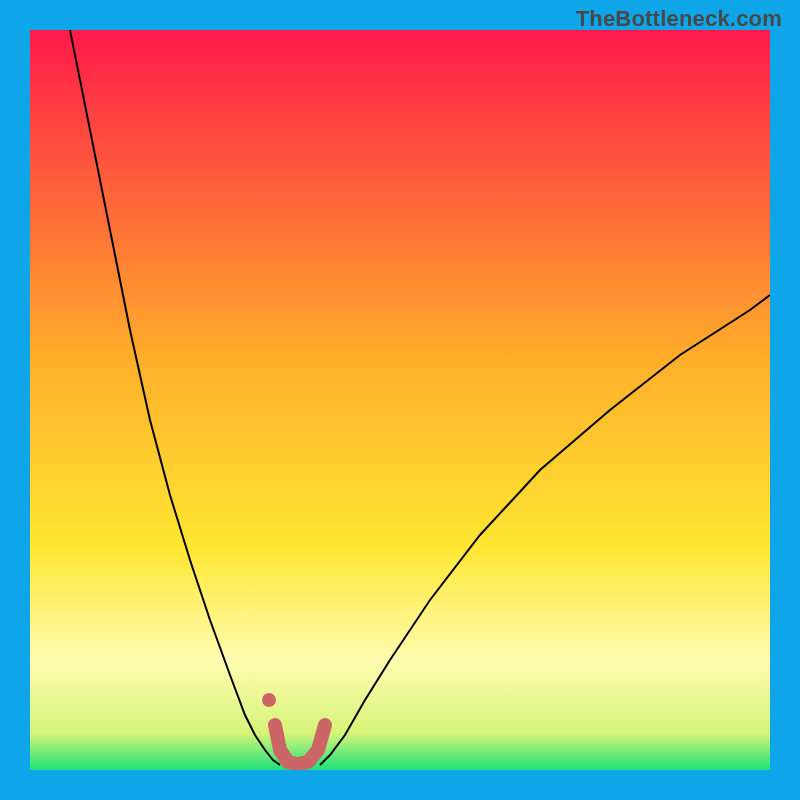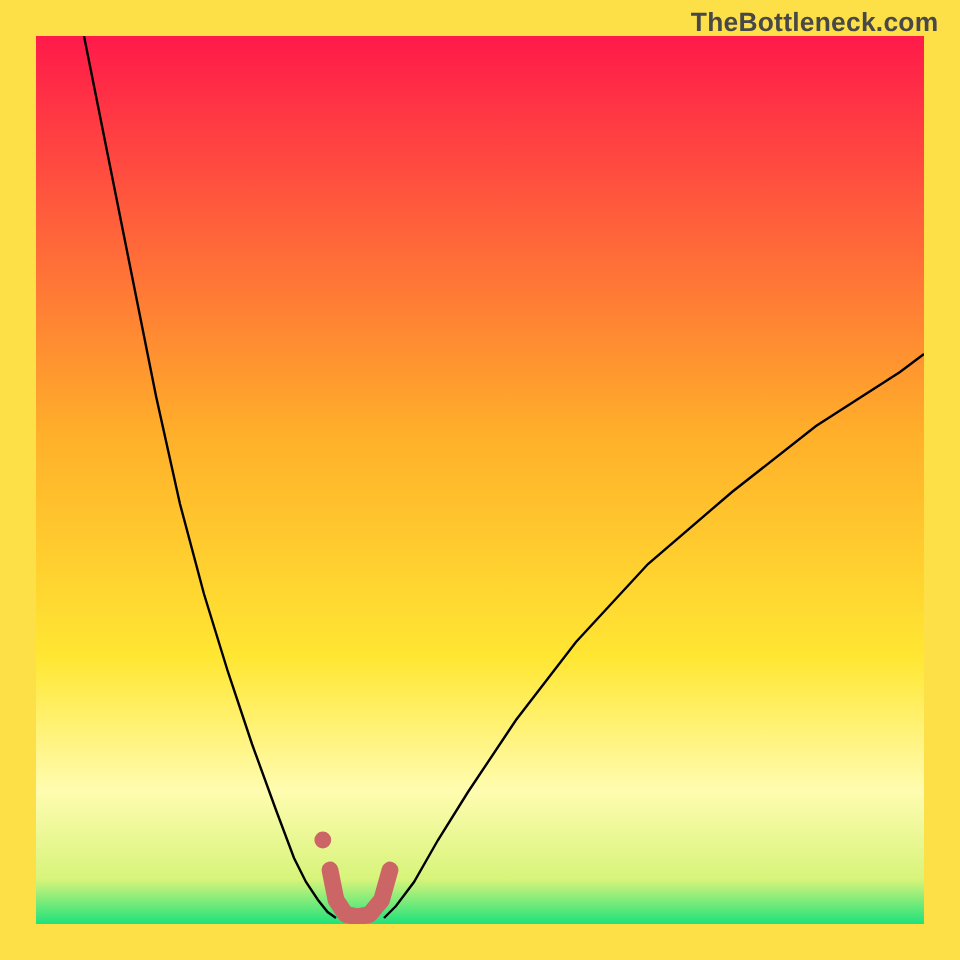--- a/index.html
+++ b/index.html
@@ -8,21 +8,21 @@
     width: 800px;
     height: 800px;
     background: #000;
     font-family: Arial, Helvetica, sans-serif;
     overflow: hidden;
   }
   .frame {
     position: relative;
     width: 800px;
     height: 800px;
-    background: #fde047;
+    background: #0ea5e9;
   }
   .watermark {
     position: absolute;
     top: 6px;
     right: 18px;
     color: #484848;
     font-size: 22px;
     font-weight: 600;
     letter-spacing: 0.2px;
     z-index: 20;

